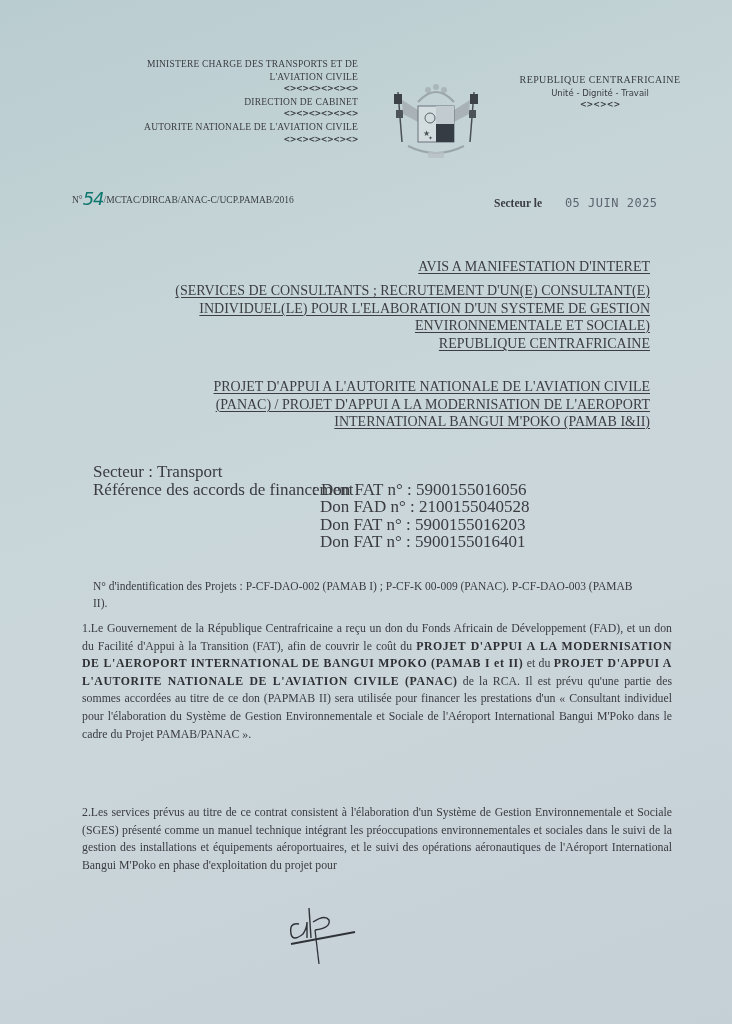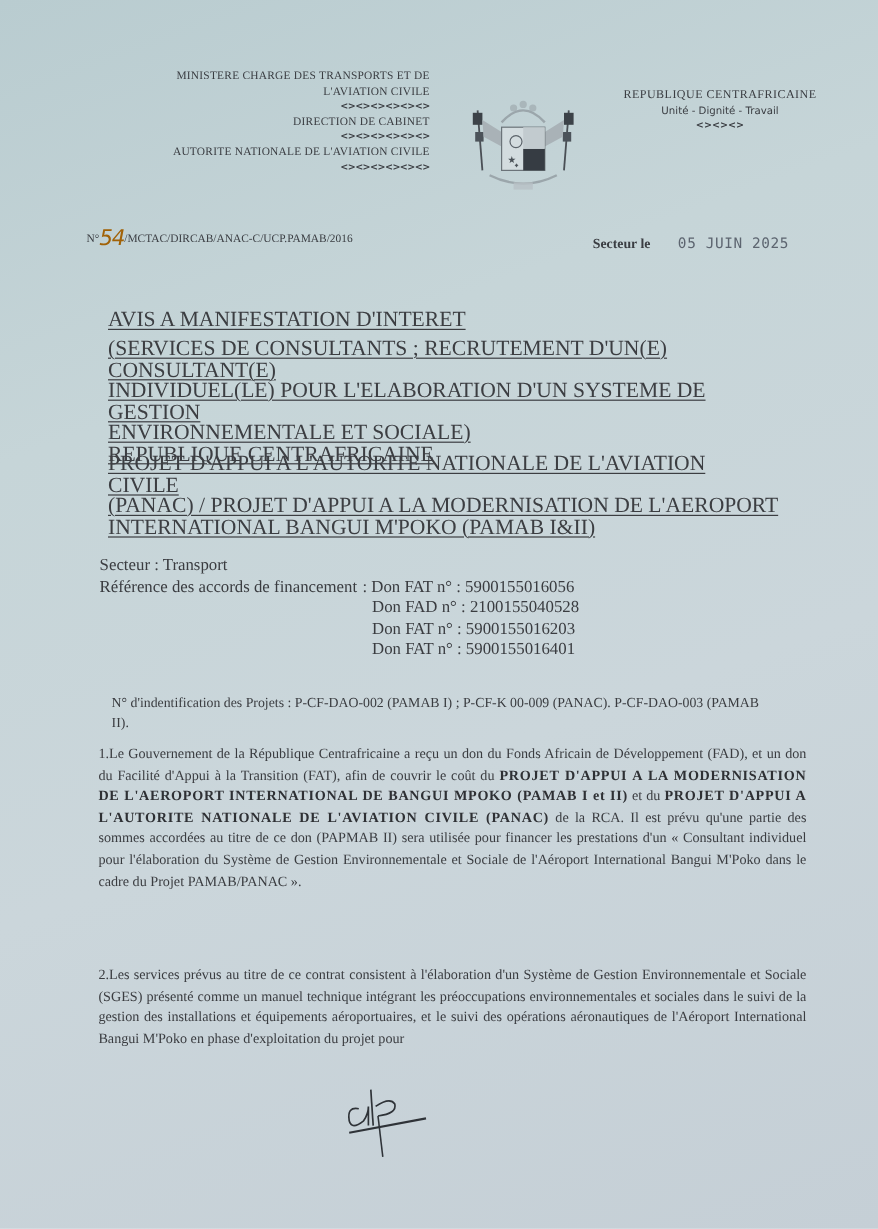--- a/index.html
+++ b/index.html
@@ -43,21 +43,21 @@
       position: absolute;
       left: 72px;
       top: 186px;
       font-size: 9.5px;
       color: #3a3d42;
       white-space: nowrap;
     }
     .ref-line .handwritten {
       font-family: "DejaVu Sans", sans-serif;
       font-size: 18px;
-      color: #a16207;
+      color: #0f766e;
       font-style: italic;
       letter-spacing: -1px;
       position: relative;
       top: 2px;
     }
     
     .emblem {
       position: absolute;
       left: 388px;
       top: 80px;
@@ -102,40 +102,40 @@
       font-size: 12px;
       color: #5d6570;
       letter-spacing: 0.5px;
       margin-left: 20px;
     }
     
     .title-block {
       position: absolute;
       left: 90px;
       width: 560px;
-      text-align: left;
+      text-align: right;
       text-transform: uppercase;
-      font-size: 18px;
+      font-size: 14px;
       line-height: 17.5px;
       color: #3c3e42;
     }
     .title-block span {
       text-decoration: underline;
       text-underline-offset: 2px;
       text-decoration-thickness: 1px;
     }
     .tb1 { top: 258px; }
     .tb2 { top: 282px; }
     .tb3 { top: 378px; }
     
     .info {
       position: absolute;
-      left: 83px;
+      left: 93px;
       top: 463px;
-      font-size: 14px;
+      font-size: 17px;
       line-height: 17.6px;
       color: #3a3c40;
     }
     .info .row { white-space: nowrap; }
     .info .don-list {
       position: absolute;
       left: 219px;
       top: 17.6px;
       font-family: Liberation Serif, serif;
     }

